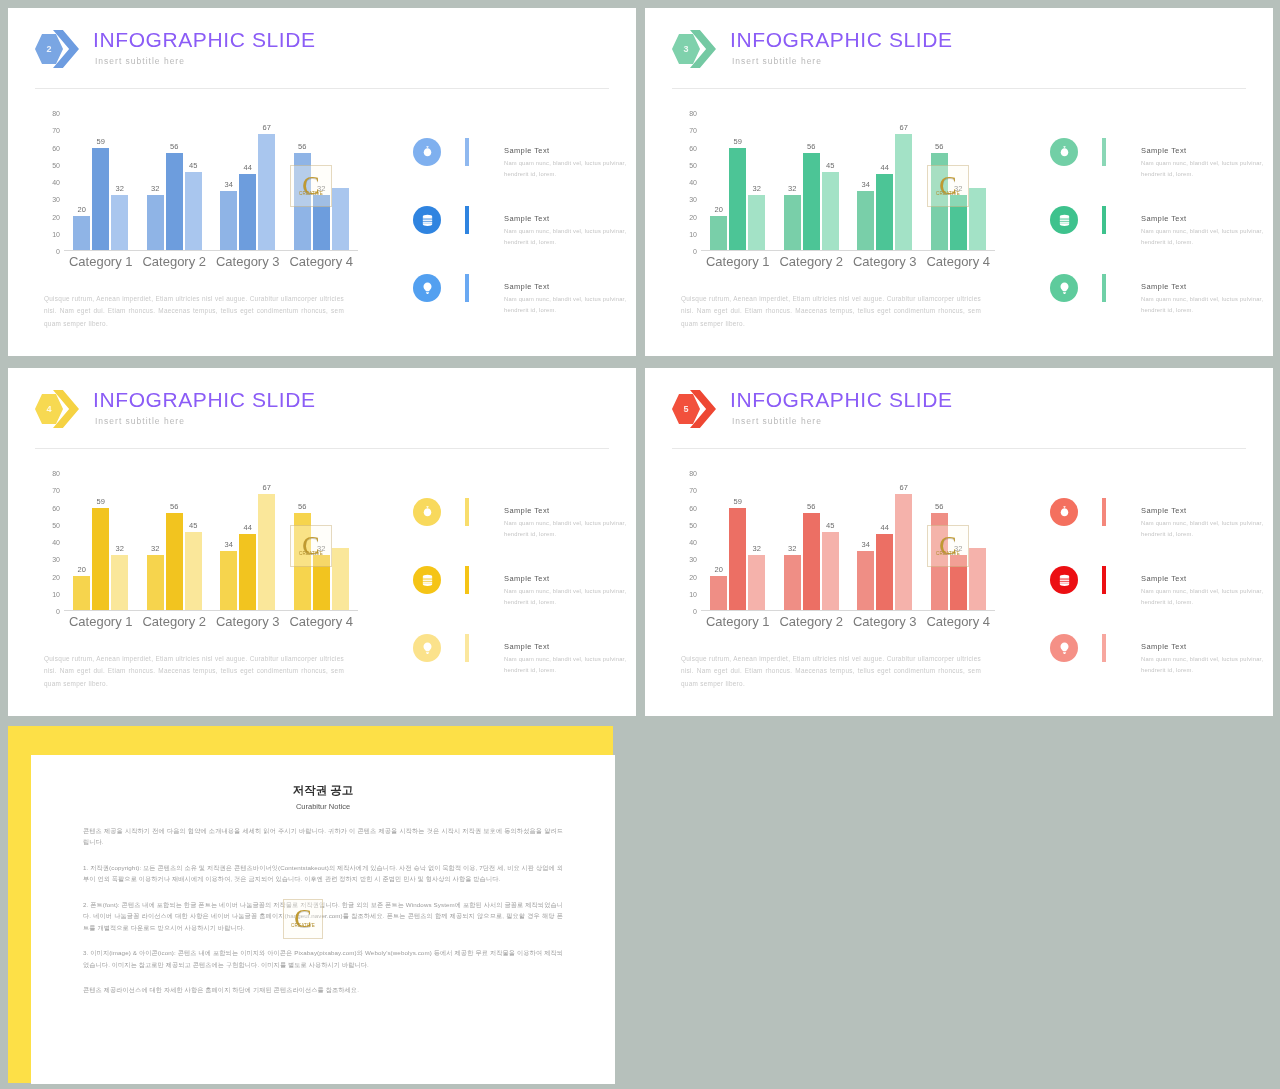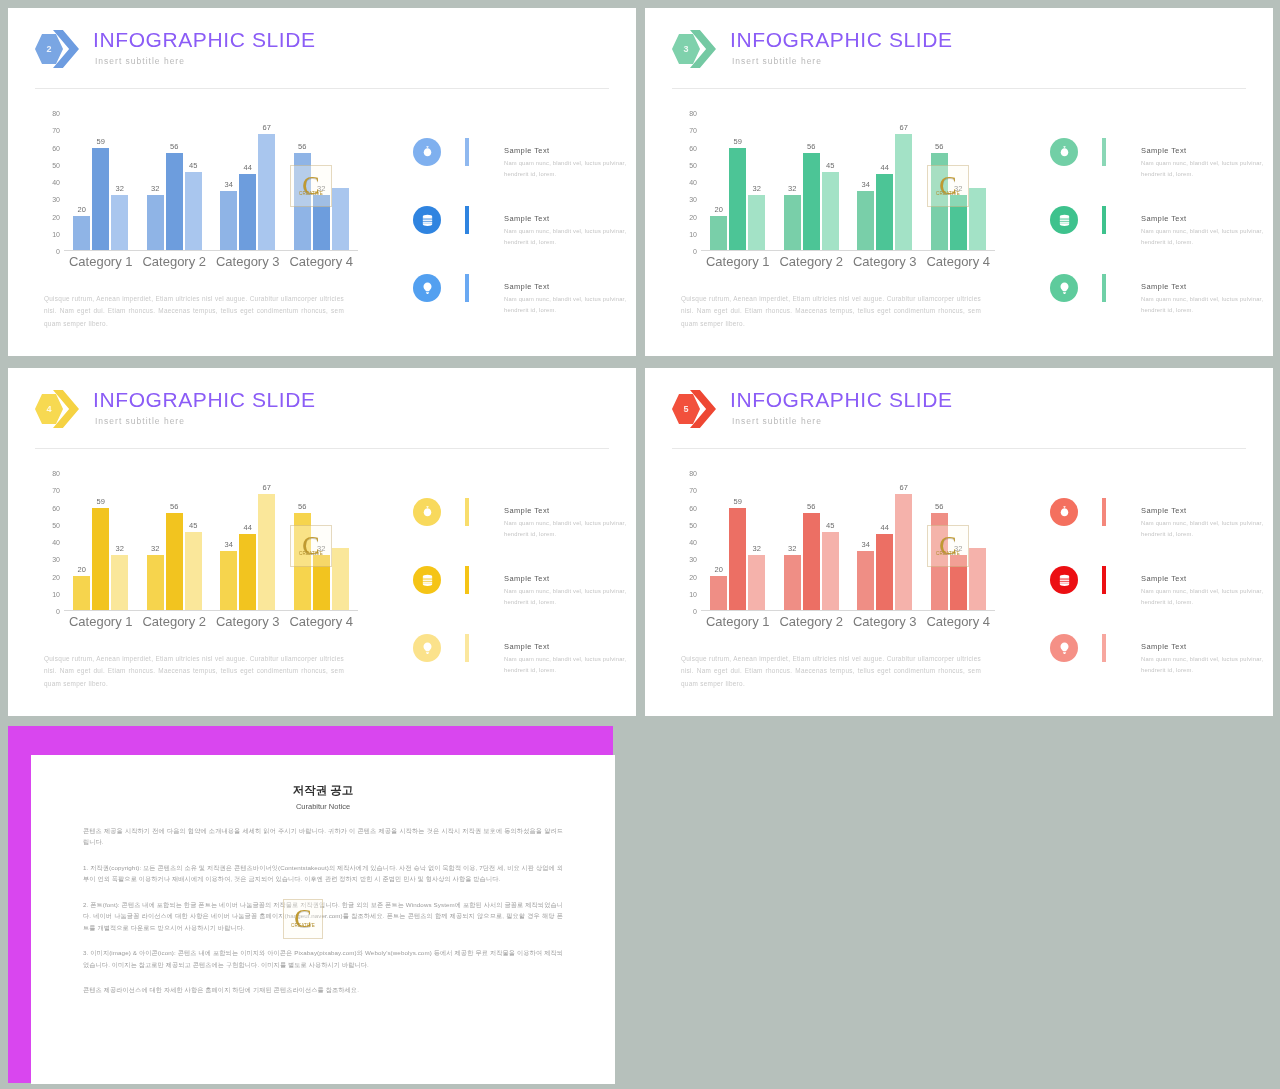--- a/index.html
+++ b/index.html
@@ -114,21 +114,21 @@
   }
   .ic svg { width: 15px; height: 15px; display: block; }
   .vbar { position: absolute; left: 52px; top: 2px; width: 3.5px; height: 28px; }
   .ltext { position: absolute; left: 67px; top: 10px; width: 135px; margin-left: 24px; }
   .ltitle { font-size: 7.5px; color: #5a5a5a; letter-spacing: .4px; margin-bottom: 3px; }
   .ldesc { font-size: 5.8px; line-height: 1.9; color: #c4c4c4; letter-spacing: .2px; }
 
   
   #copyright-panel {
     position: absolute; left: 8px; top: 726px; width: 605px; height: 357px;
-    background: #d946ef;
+    background: #fde047;
   }
   .cp-sheet {
     position: absolute; left: 23px; top: 29px; width: 584px; height: 329px;
     background: #ffffff;
     padding: 28px 52px 0 52px;
   }
   .cp-title { text-align: center; font-size: 11.5px; font-weight: bold; color: #2f2f2f; }
   .cp-sub { text-align: center; font-size: 7.5px; color: #555; margin-top: 4px; }
   .cp-p {
     font-size: 6.2px; line-height: 1.85; color: #9a9a9a;

